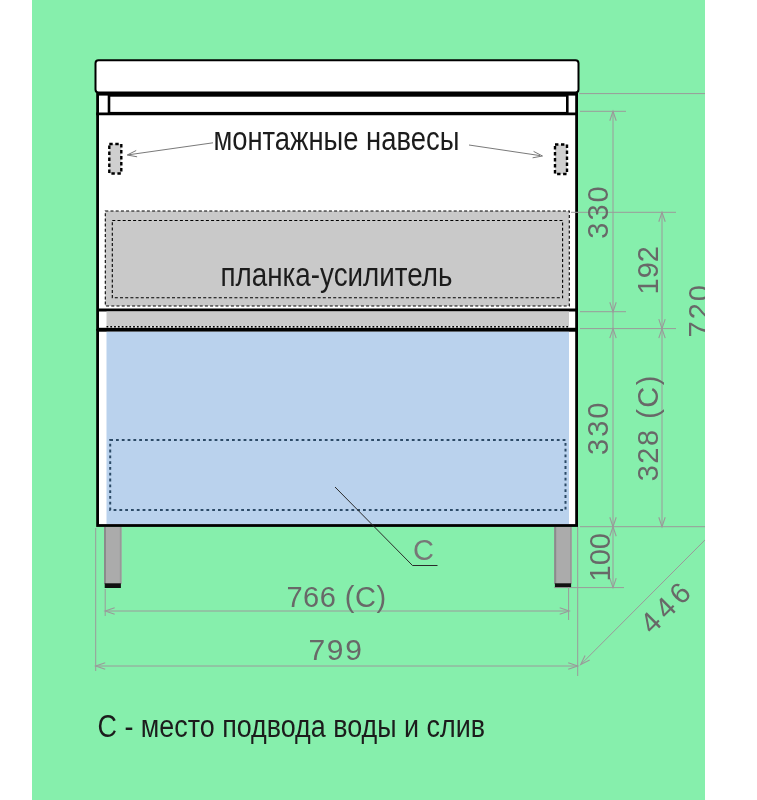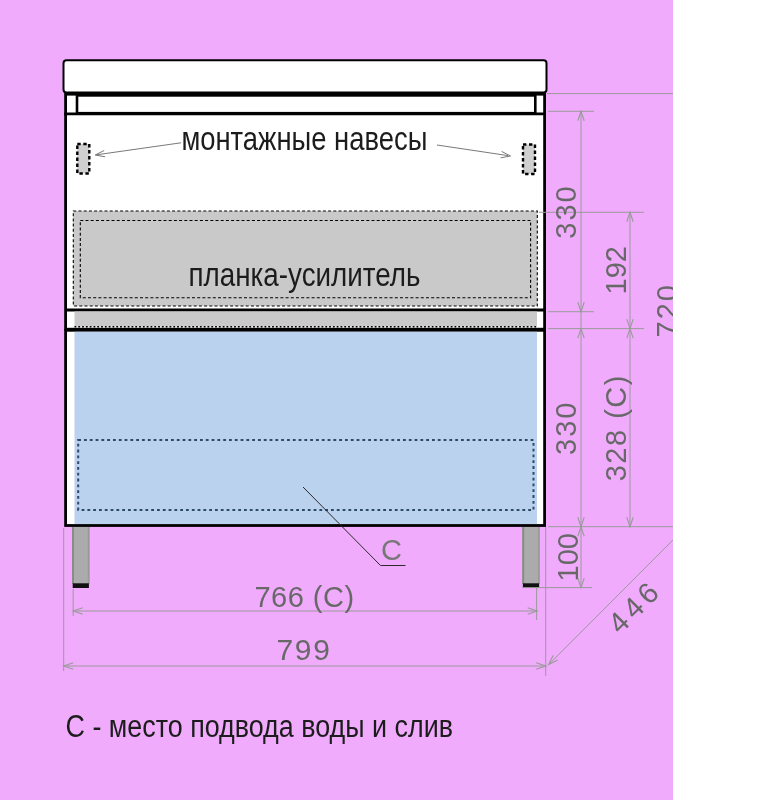--- a/index.html
+++ b/index.html
@@ -1,14 +1,14 @@
 <!DOCTYPE html>
 <html><head><meta charset="utf-8"><style>
 html,body{margin:0;padding:0;background:#ffffff;}
-.wrap{width:673px;height:800px;position:relative;background:#f0abfc;overflow:hidden;}
+.wrap{width:673px;height:800px;position:relative;background:#86efac;overflow:hidden;margin-left:32px;}
 text{font-family:"Liberation Sans",sans-serif;}
 </style></head><body>
 <div class="wrap">
 <svg width="757" height="800" viewBox="0 0 757 800">
 
 <rect x="63.5" y="60.2" width="483" height="32.4" rx="3" fill="#ffffff" stroke="#000000" stroke-width="2"></rect>
 
 <rect x="65.6" y="94.2" width="479" height="235" fill="#ffffff" stroke="#000000" stroke-width="2.8"></rect>
 
 <rect x="77" y="95.4" width="458.3" height="17.8" fill="#ffffff" stroke="#000000" stroke-width="2.6"></rect>

